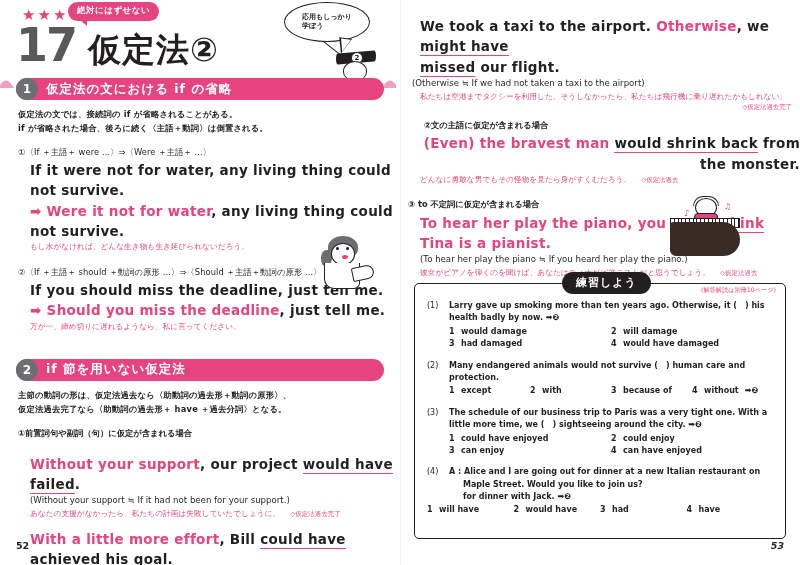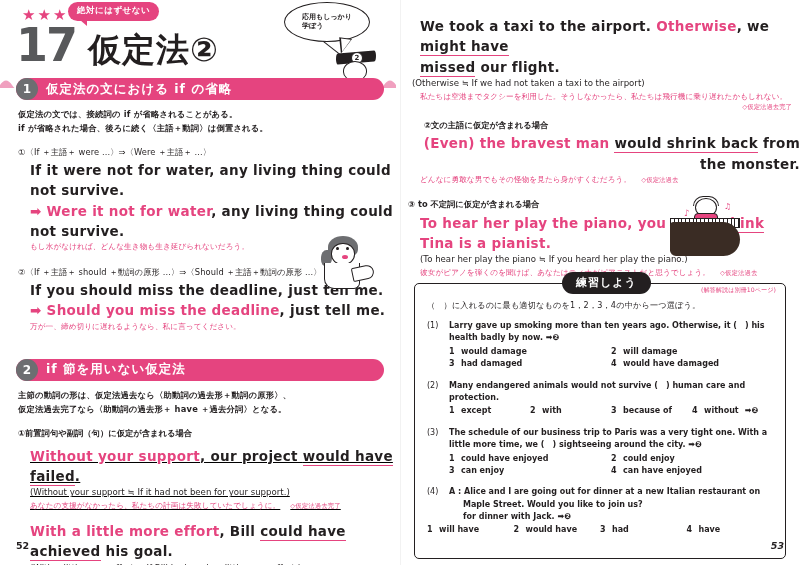--- a/index.html
+++ b/index.html
@@ -235,21 +235,21 @@
     </div>
 
     <div style="margin-top:7px;">
       <div class="jp-note">主節の動詞の形は、仮定法過去なら〈助動詞の過去形＋動詞の原形〉、</div>
       <div class="jp-note">仮定法過去完了なら〈助動詞の過去形＋ have ＋過去分詞〉となる。</div>
     </div>
 
     <div style="margin-top:10px;">
       <div class="sub-item">①前置詞句や副詞（句）に仮定が含まれる場合</div>
 
-      <div style="margin-top:4px;text-decoration:underline;">
+      <div style="margin-top:12px;">
         <div class="en"><span class="pk">Without your support</span><span>, our project </span><span class="uw">would have failed</span><span>.</span></div>
         <div class="paren">(Without your support ≒ If it had not been for your support.)</div>
         <div class="jp-tr"><span>あなたの支援がなかったら、私たちの計画は失敗していたでしょうに。</span><span class="tag">◇仮定法過去完了</span></div>
       </div>
 
       <div style="margin-top:9px;">
         <div class="en"><span class="pk">With a little more effort</span><span>, Bill </span><span class="uw">could have achieved</span><span> his goal.</span></div>
         <div class="paren">(With a little more effort ≒ If Bill had made a little more effort.)</div>
 
       </div>
@@ -309,21 +309,20 @@
           <i></i>
           <i></i>
       </div>
       <div class="p-body"></div>
     </div>
 
     <div class="ex-wrap">
       <div class="ex-title">練習しよう</div>
       <div class="ex-ans">(解答解説は別冊10ページ)</div>
       <div class="ex-box">
-        <div class="ex-lead">（　）に入れるのに最も適切なものを1，2，3，4の中から一つ選ぼう。</div>
 
         <div class="q">
           <div class="q-no">(1)</div>
           <div class="q-body">
             <div class="q-stem">Larry gave up smoking more than ten years ago.  Otherwise, it (　) his</div>
             <div class="q-stem">health badly by now.  ➡❷</div>
             <div class="opts two">
               <div class="opt"><span class="n">1</span><span>would damage</span></div>
               <div class="opt"><span class="n">2</span><span>will damage</span></div>
               <div class="opt"><span class="n">3</span><span>had damaged</span></div>

